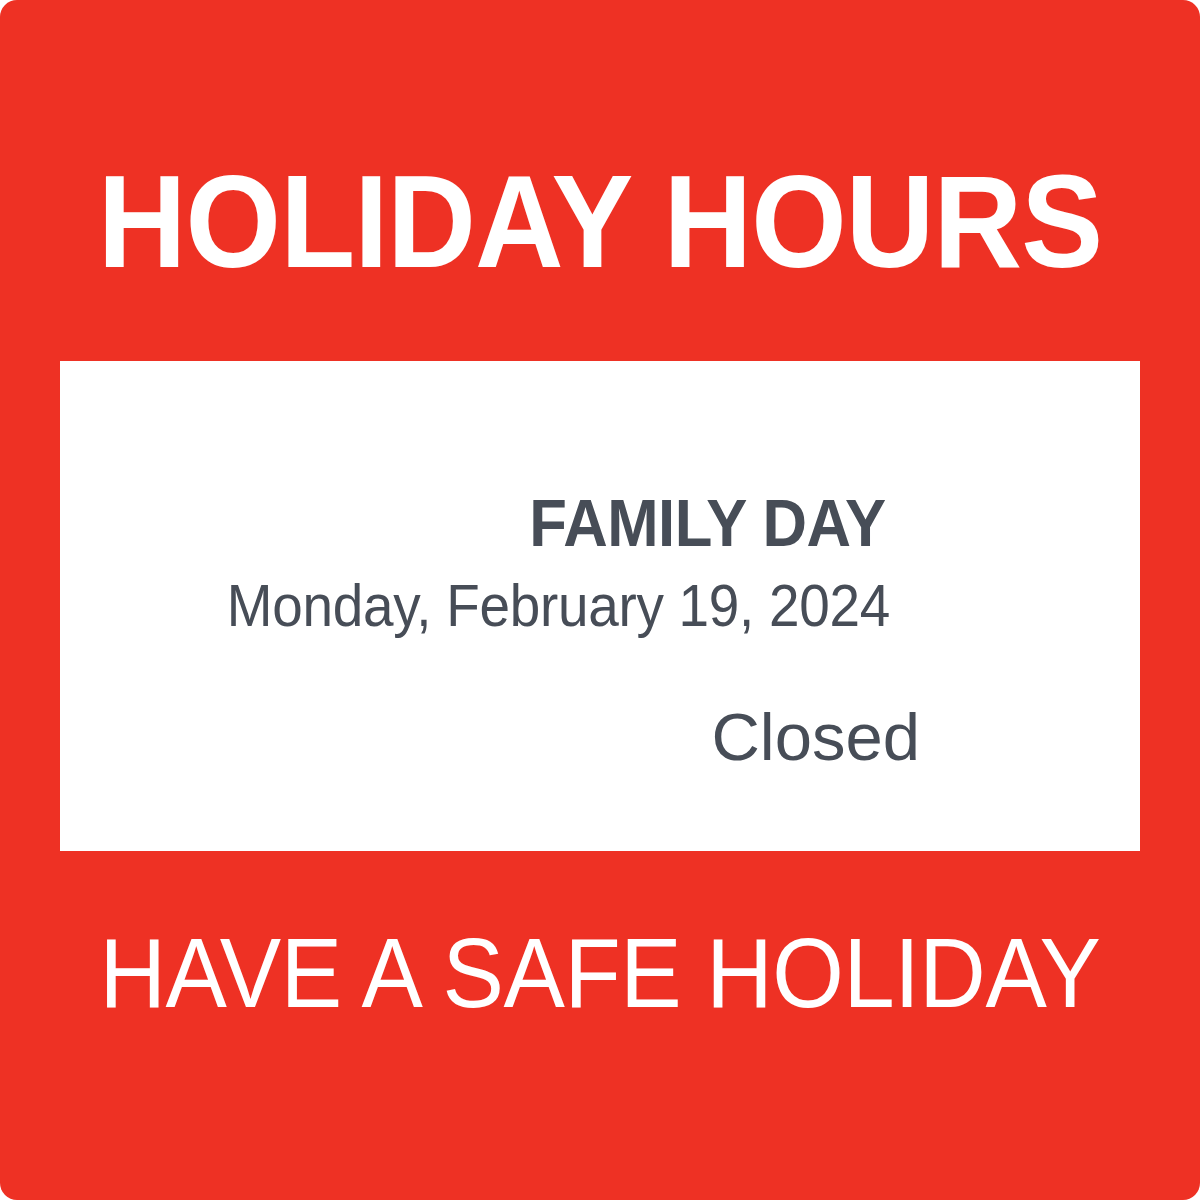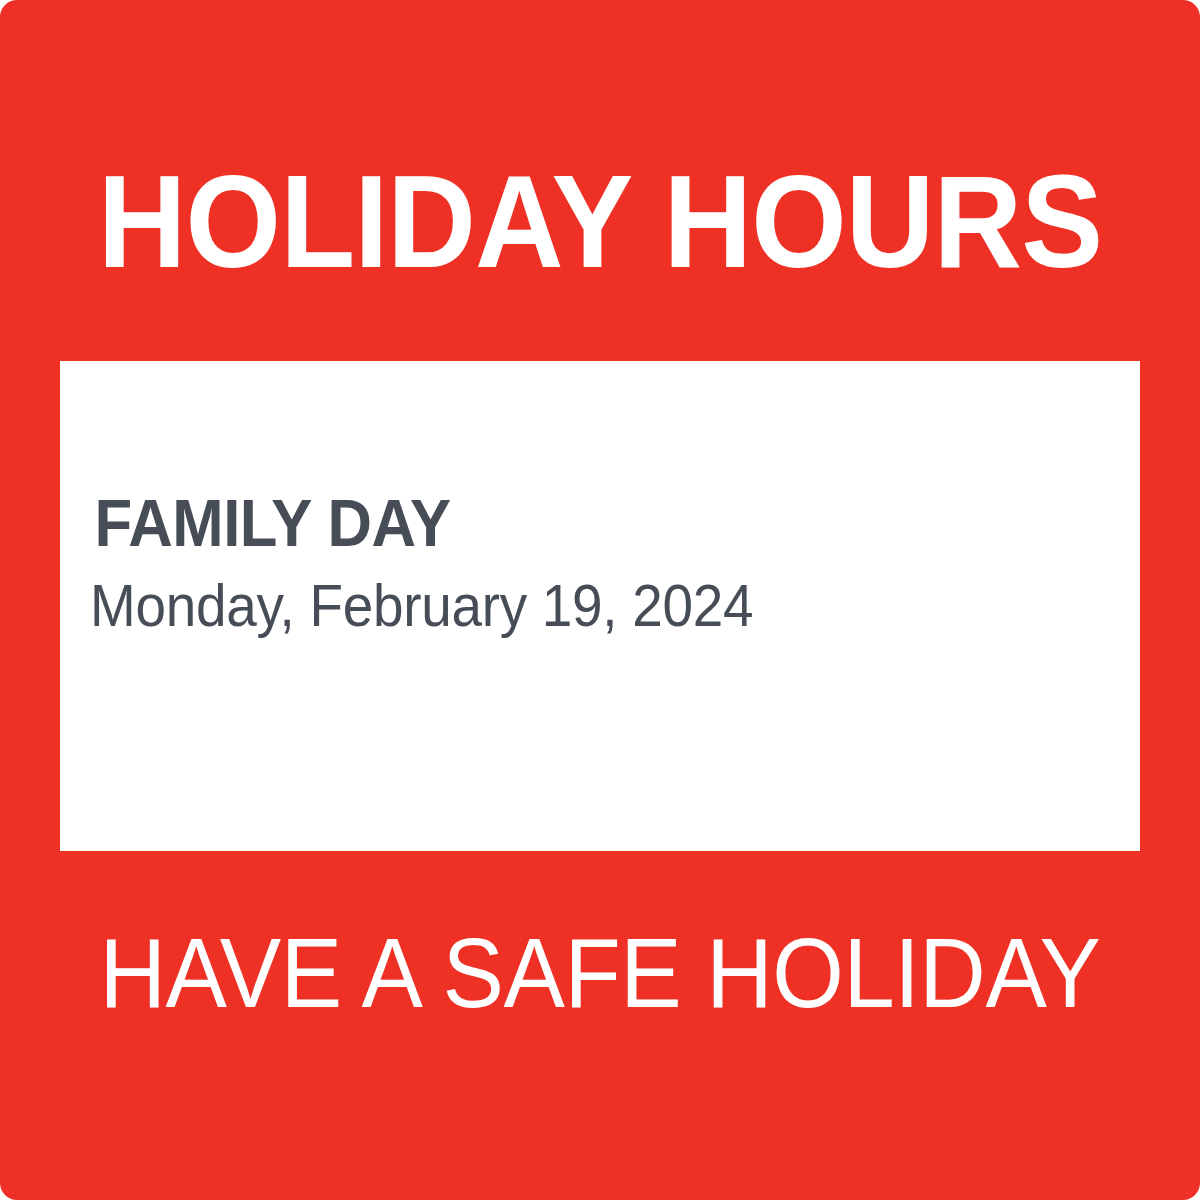--- a/index.html
+++ b/index.html
@@ -55,21 +55,21 @@
     box-sizing: border-box;
   }
 
   #card-body {
     position: absolute;
     left: 0;
     top: 0;
     width: 860px;
     padding-top: 126px;
     box-sizing: border-box;
-    text-align: left;
+    text-align: right;
   }
 
   #holiday-name {
     margin: 0;
     color: #474d57;
     font-family: "Liberation Sans", sans-serif;
     font-weight: bold;
     font-size: 67px;
     line-height: 72px;
     letter-spacing: -0.5px;
@@ -126,18 +126,19 @@
 <body>
 
 <div id="notice-poster">
 
   <div id="poster-title">HOLIDAY HOURS</div>
 
   <div id="info-card">
     <div id="card-body">
       <div id="holiday-name">FAMILY DAY</div>
       <div id="holiday-date">Monday, February 19, 2024</div>
+      <div id="holiday-status">Closed</div>
     </div>
   </div>
 
   <div id="poster-footer">HAVE A SAFE HOLIDAY</div>
 
 </div>
 
 </body></html>

